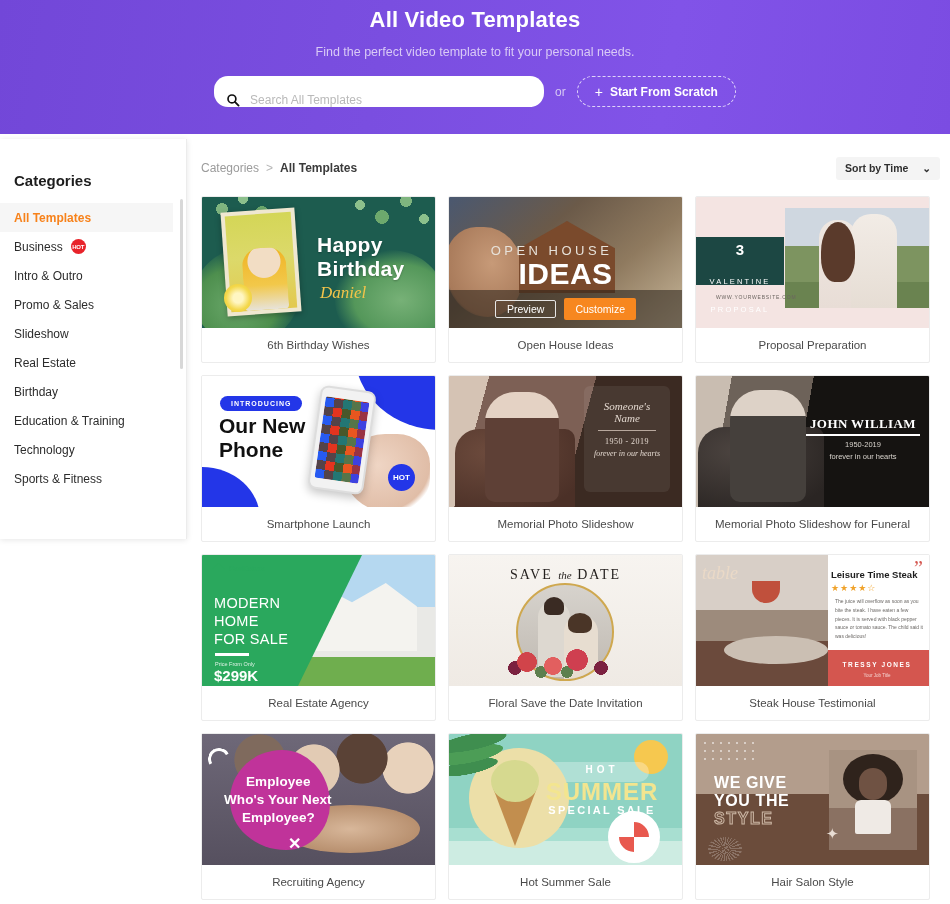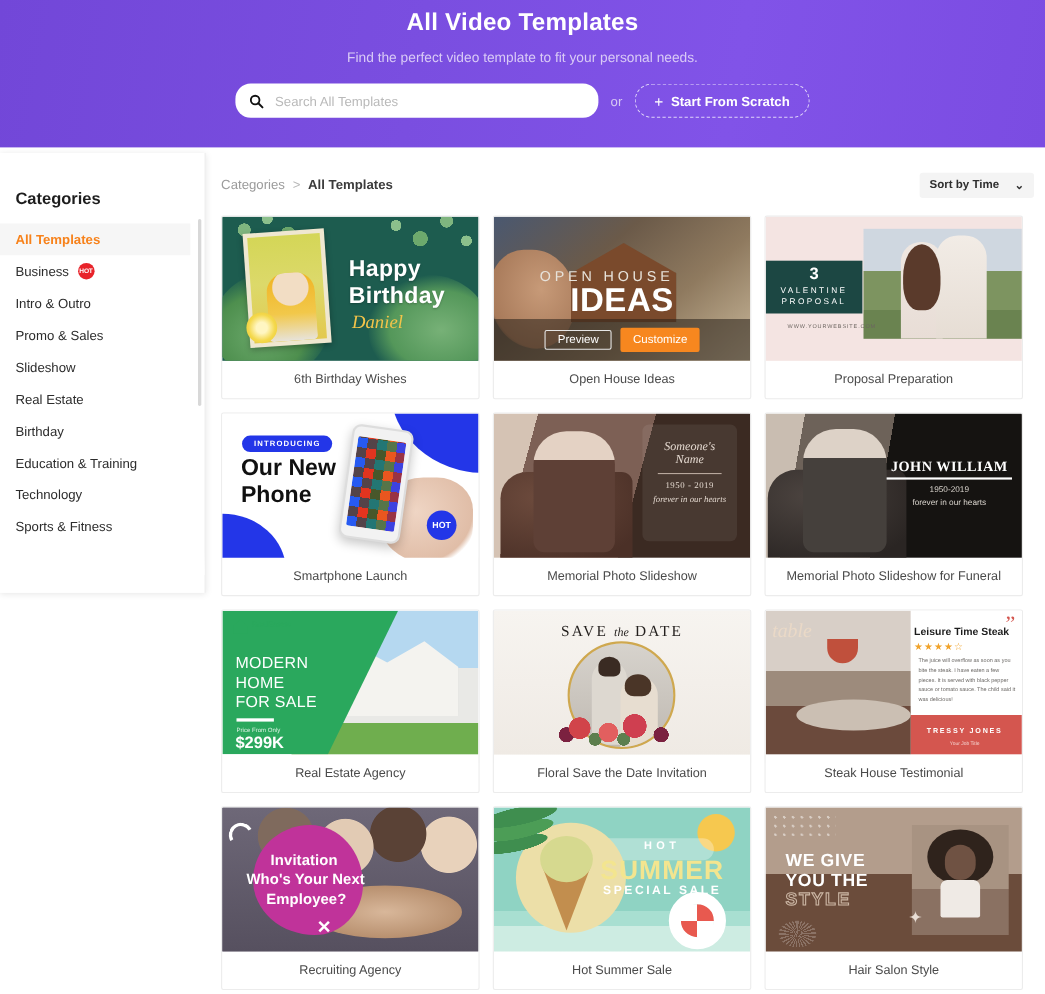--- a/index.html
+++ b/index.html
@@ -26,21 +26,21 @@
   }
   .hero-sub {
     font-size: 12.5px; color: #d9caf6; margin-top: 12px; font-weight: 400;
   }
   .hero-searchrow {
     margin-top: 17px;
     display: flex; align-items: center; justify-content: center; gap: 0px;
   }
   .searchbox {
     width: 330px; height: 31px; background: #fff; border-radius: 14px;
-    display: flex; align-items: center; padding: 0 12px; gap: 10px;
+    display: flex; align-items: flex-end; padding: 0 12px; gap: 10px;
   }
   .search-icon { width: 14px; height: 14px; flex: 0 0 auto; display:block; }
   .search-input {
     border: none; outline: none; flex: 1; font-size: 12px;
     color: #555; font-family: "Liberation Sans", sans-serif;
   }
   .search-input::placeholder { color: #b9b9b9; }
   .or-text { color: #d6c8f3; font-size: 12px; margin: 0 11px; }
   .scratch-btn {
     height: 31px; border: 1px dashed rgba(255,255,255,.75);
@@ -218,21 +218,21 @@
     color:#fff; font-size:30px; font-weight:bold; letter-spacing:.5px;
   }
 
   .t-proposal { background:#f4e4e2; }
   .t-proposal .pbox {
     position:absolute; left:0px; top:40px; width:88px; height:48px;
     background:#1c4743; color:#fff; text-align:center; padding-top:4px;
   }
   .t-proposal .pbox .num { font-size:15px; font-weight:bold; }
   .t-proposal .pbox .l1, .t-proposal .pbox .l2 {
-    font-size:7.5px; letter-spacing:2.2px; margin-top:1px;
+    font-size:7.5px; letter-spacing:2.2px; margin-top:19px;
   }
   .t-proposal .site {
     position:absolute; left:20px; top:97px; font-size:5px; color:#6c6560; letter-spacing:.8px;
   }
   .t-proposal .ppic {
     position:absolute; left:89px; top:11px; width:144px; height:100px;
     background: linear-gradient(#cfd7e0 0 38%, #7d9460 38% 74%, #6a8350 74% 100%);
     overflow:hidden;
   }
   .t-proposal .ppic::before{
@@ -731,21 +731,21 @@
         </div>
         <div class="card-caption">Steak House Testimonial</div>
       </div>
 
       <div class="card">
         <div class="thumb t-recruit">
           <div class="ppl"></div>
           <div class="hands"></div>
           <div class="arc"></div>
           <div class="blob"></div>
-          <div class="r1">Invitation</div>
+          <div class="r1">Employee</div>
           <div class="r2">Who's Your Next</div>
           <div class="r3">Employee?</div>
           <div class="xm">✕</div>
         </div>
         <div class="card-caption">Recruiting Agency</div>
       </div>
 
       <div class="card">
         <div class="thumb t-summer">
           <div class="sun"></div>

